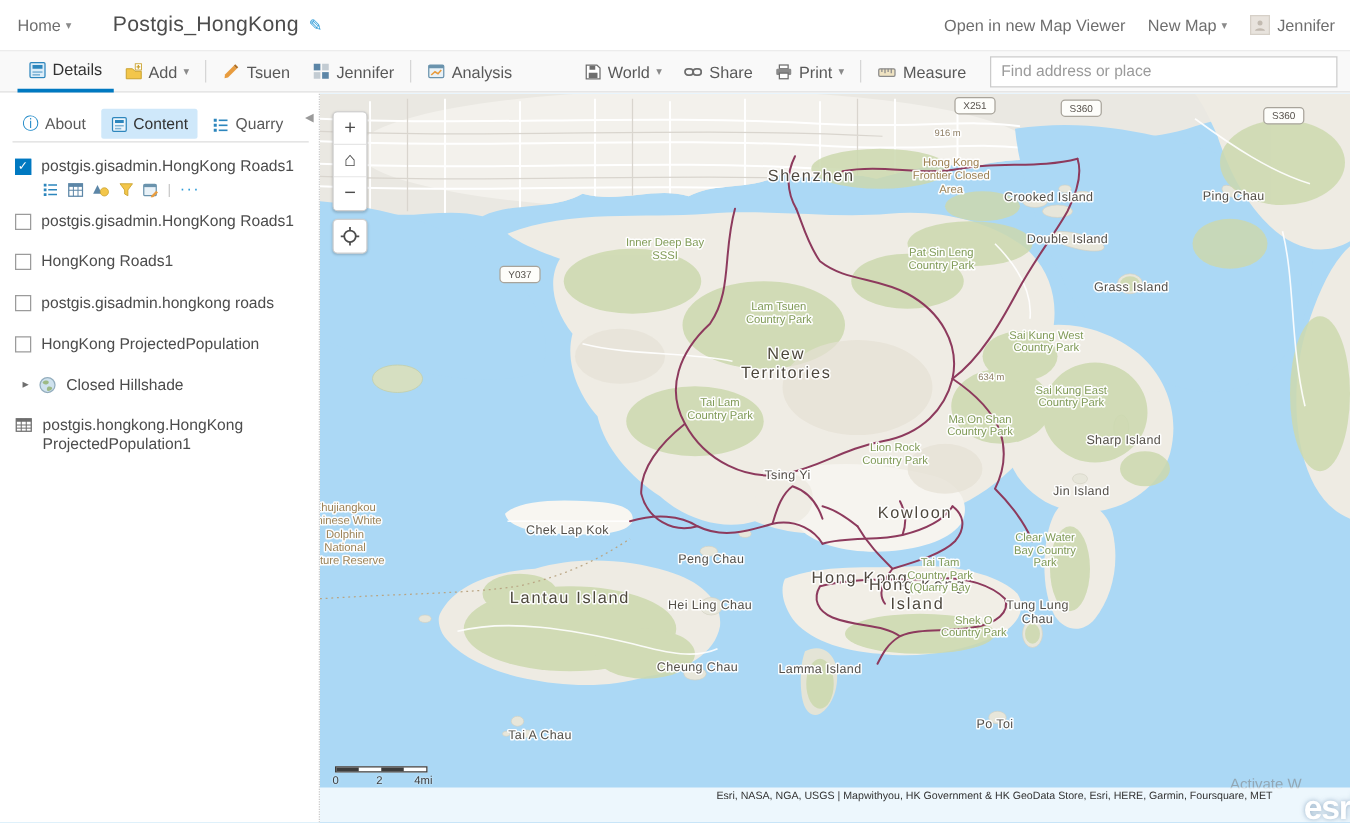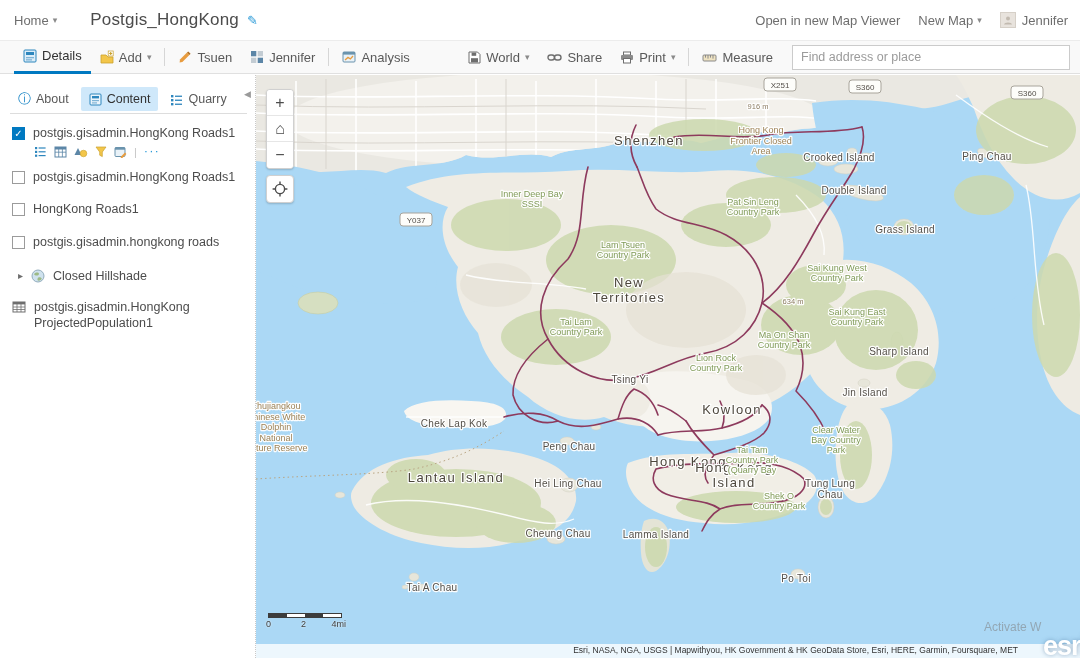--- a/index.html
+++ b/index.html
@@ -67,21 +67,21 @@
 
   .scalebar { position:absolute; left:12px; bottom:28px; width:74px; }
   .scale-seg { display:flex; height:5px; border:1px solid #3c3c3c; background:#fff; }
   .scale-seg i { flex:1; }
   .scale-seg i:nth-child(odd) { background:#3c3c3c; }
   .scale-ticks { position:relative; height:12px; font-size:9px; color:#3c3c3c; text-shadow:0 0 2px #fff; }
   .scale-ticks span:nth-child(1){ position:absolute; left:-2px; top:1px; }
   .scale-ticks span:nth-child(2){ position:absolute; left:33px; top:1px; }
   .scale-ticks span:nth-child(3){ position:absolute; right:-4px; top:1px; }
 
-  .attrib { position:absolute; left:0; right:0; bottom:0; height:14px; background:rgba(255,255,255,.78); font-size:8.5px; color:#323232; text-align:right; padding:1px 62px 0 4px; white-space:nowrap; overflow:hidden; }
+  .attrib { position:absolute; left:0; right:0; bottom:0; height:28px; background:rgba(255,255,255,.78); font-size:8.5px; color:#323232; text-align:right; padding:1px 62px 0 4px; white-space:nowrap; overflow:hidden; }
   .esri-logo { position:absolute; right:-7px; bottom:-4px; font-size:27px; font-weight:bold; color:#fff; letter-spacing:-1px; text-shadow:0 0 4px rgba(70,110,150,.55); }
   .watermark { position:absolute; right:0px; bottom:24px; font-size:12px; color:rgba(125,125,125,.55); white-space:nowrap; overflow:hidden; width:96px; }
 </style>
 </head>
 <body>
 
 <div class="app">
 
   <div class="hdr">
     <span class="home">
@@ -269,36 +269,40 @@
         <span class="lbl-txt">postgis.gisadmin.HongKong Roads1</span>
       </div>
       <div class="layer-row" style="margin-top:17px">
         <span class="cb"></span>
         <span class="lbl-txt">HongKong Roads1</span>
       </div>
       <div class="layer-row" style="margin-top:17px">
         <span class="cb"></span>
         <span class="lbl-txt">postgis.gisadmin.hongkong roads</span>
       </div>
+      <div class="layer-row" style="margin-top:17px">
+        <span class="cb"></span>
+        <span class="lbl-txt">HongKong ProjectedPopulation</span>
+      </div>
       <div class="layer-row" style="margin-top:18px; margin-left:8px">
         <span class="grp-caret">▸</span>
         <svg class="mini" width="14" height="14" viewBox="0 0 14 14">
             <circle cx="7" cy="7" r="6" fill="#cfe2ee" stroke="#93adbd"></circle>
             <path d="M3,5 C4,3.4 6,3 7.4,3.8 C8.6,4.6 8,6 6.6,6.4 C5.2,6.8 3.6,6.4 3,5 Z" fill="#9dba85"></path>
             <path d="M7.4,8.4 C9,8 10.6,8.6 10.8,9.8 C10,11.2 8.2,12 6.8,11.6 C6.2,10.6 6.4,9 7.4,8.4 Z" fill="#9dba85"></path>
           </svg>
         <span class="lbl-txt">Closed Hillshade</span>
       </div>
       <div class="layer-row" style="margin-top:16px">
         <svg class="mini" style="flex:0 0 14px; margin-top:1px" width="14" height="12" viewBox="0 0 14 12">
             <rect x="1" y="1" width="12" height="10" fill="#fff" stroke="#6e6e6e"></rect>
             <rect x="1" y="1" width="12" height="2.4" fill="#6e6e6e"></rect>
             <path d="M5,1 v10 M9,1 v10 M1,6 h12 M1,8.5 h12" stroke="#6e6e6e" stroke-width=".8"></path>
           </svg>
-        <span class="lbl-txt">postgis.gisadmin.HongKong ProjectedPopulation1</span>
+        <span class="lbl-txt">postgis.hongkong.HongKong ProjectedPopulation1</span>
       </div>
     </div>
 
     <div class="map">
       <svg class="base" width="824" height="584" viewBox="0 0 824 584" preserveAspectRatio="none">
         <defs>
           <clipPath id="mainClip">
               <path d="M0,0 H824 V14 C770,22 740,12 700,26 C660,40 640,30 600,46 C570,56 545,50 520,60 C495,52 470,62 445,68 C420,60 395,72 370,64 C345,78 318,70 295,82 C268,74 240,88 210,80 C185,94 155,86 130,98 C100,90 70,102 40,94 C20,102 8,98 0,98 Z"></path>
             </clipPath>
         </defs>

